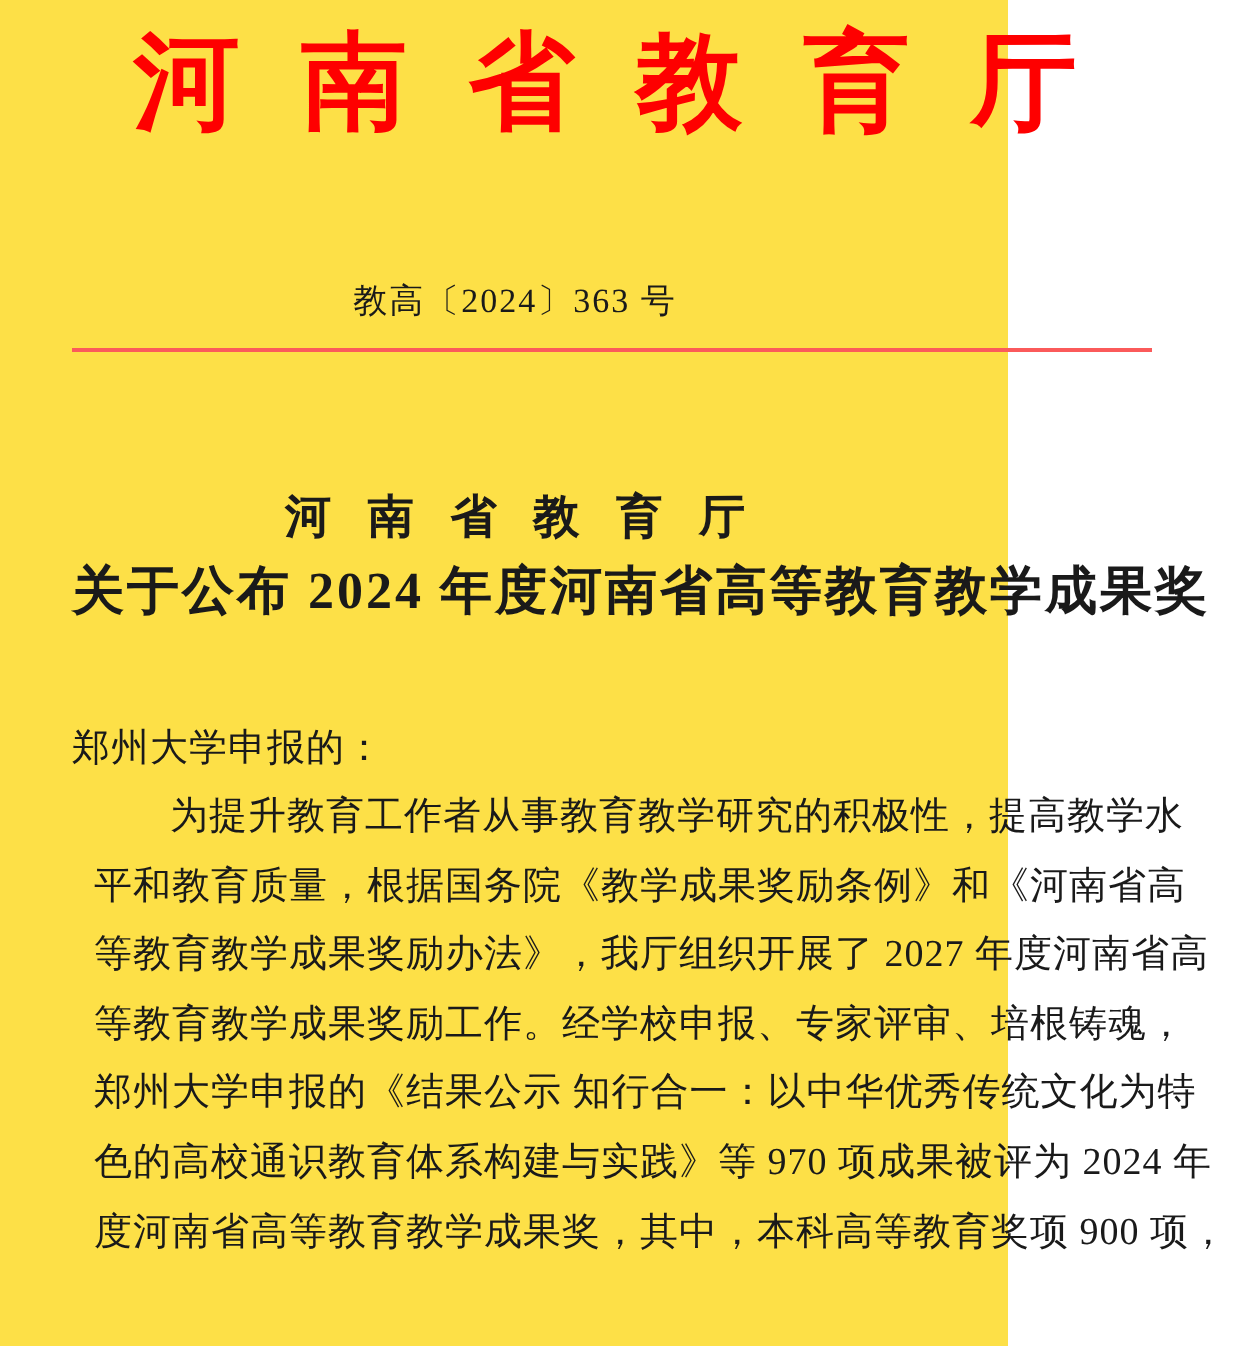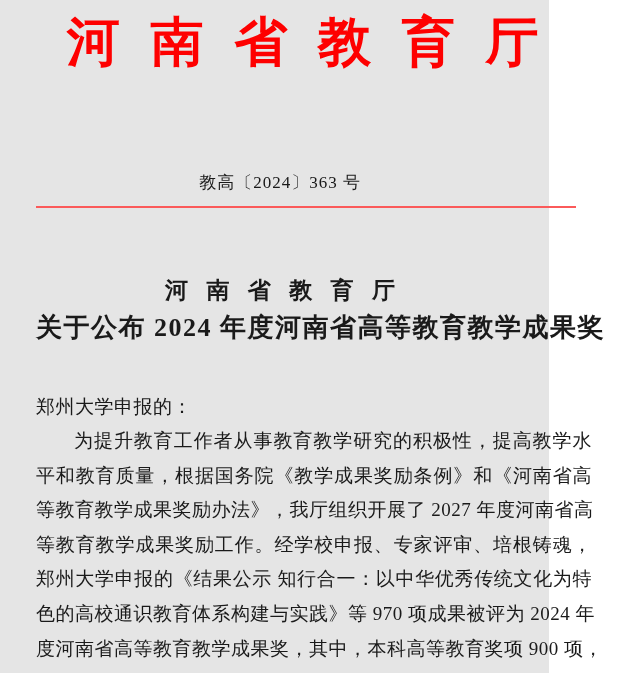--- a/index.html
+++ b/index.html
@@ -3,38 +3,38 @@
 <meta charset="utf-8">
 <style>
   * { margin: 0; padding: 0; box-sizing: border-box; }
   html, body {
     width: 617px; height: 673px;
     background: #ffffff;
     overflow: hidden;
     font-family: "Liberation Serif", "DejaVu Serif", serif;
   }
   .page {
-    width: 549px; height: 673px;
-    background: #e5e5e5;
+    width: 504px; height: 673px;
+    background: #fde047;
     padding: 0 25px 0 36px;
   }
   
   .letterhead {
     padding-top: 6px;
     font-size: 53px;
     line-height: 72px;
     font-weight: bold;
     text-align: center;
     letter-spacing: 0.58em;
     text-indent: 0.58em;
     white-space: nowrap;
   }
   
   .doc-number {
-    margin-top: 92px;
+    margin-top: 60px;
     font-size: 17px;
     line-height: 25px;
     text-align: center;
     letter-spacing: 1px;
   }
   
   .divider {
     margin-top: 11px;
     margin-left: 0;
     width: 540px;
@@ -67,20 +67,21 @@
   }
   .paragraph { width: 556px; }
   .bline {
     font-size: 19px;
     line-height: 34.6px;
     letter-spacing: 0.5px;
     text-align: justify;
     text-align-last: justify;
     white-space: nowrap;
     overflow: visible;
+    margin-left: 11px;
   }
   .bline.indent { text-indent: 2em; }
 </style>
 </head>
 <body>
 
 <div class="page" style="color: rgb(26, 26, 26);">
 
   <div class="letterhead" style="color: rgb(254, 0, 0);">河南省教育厅</div>
 

